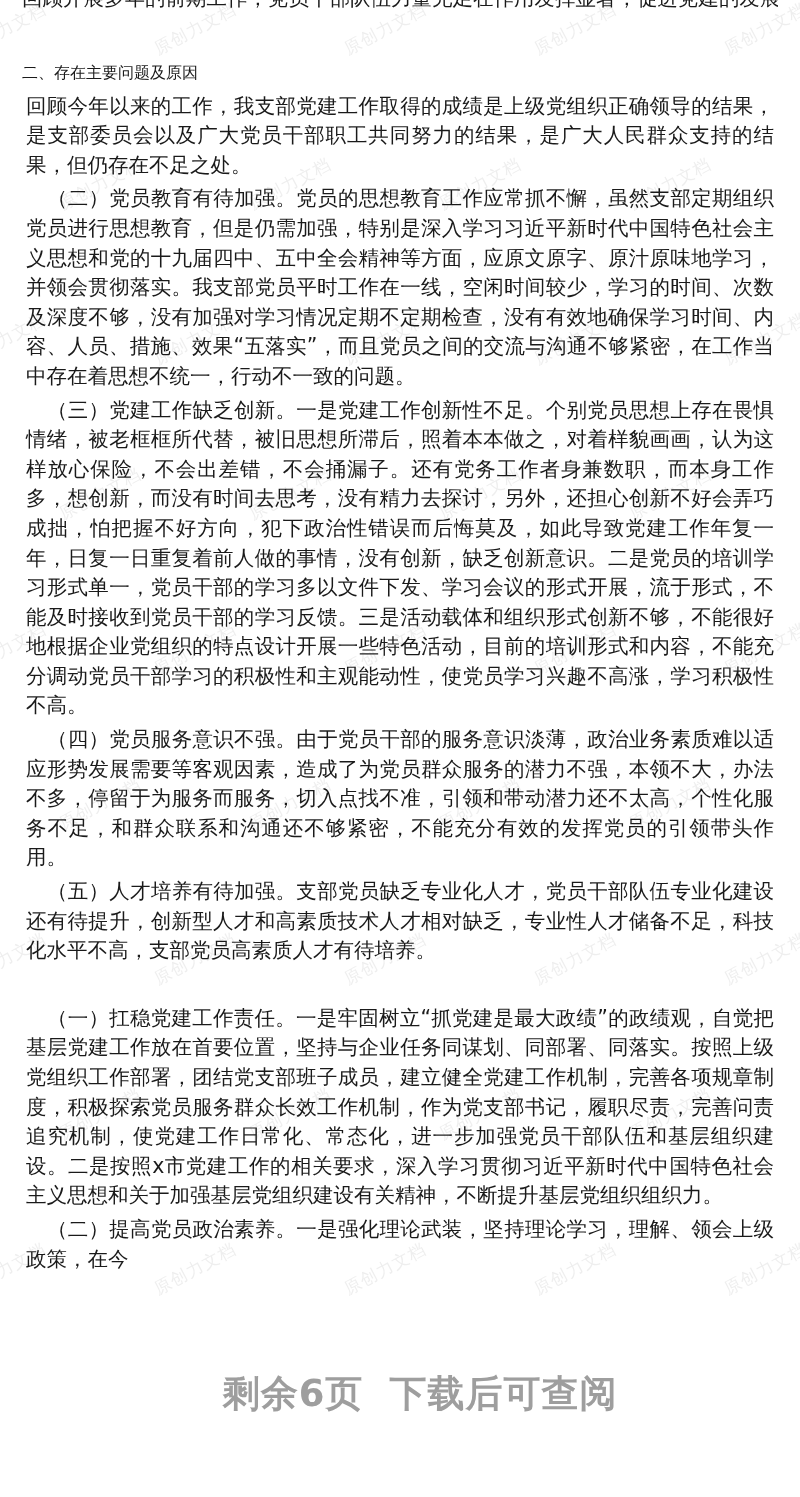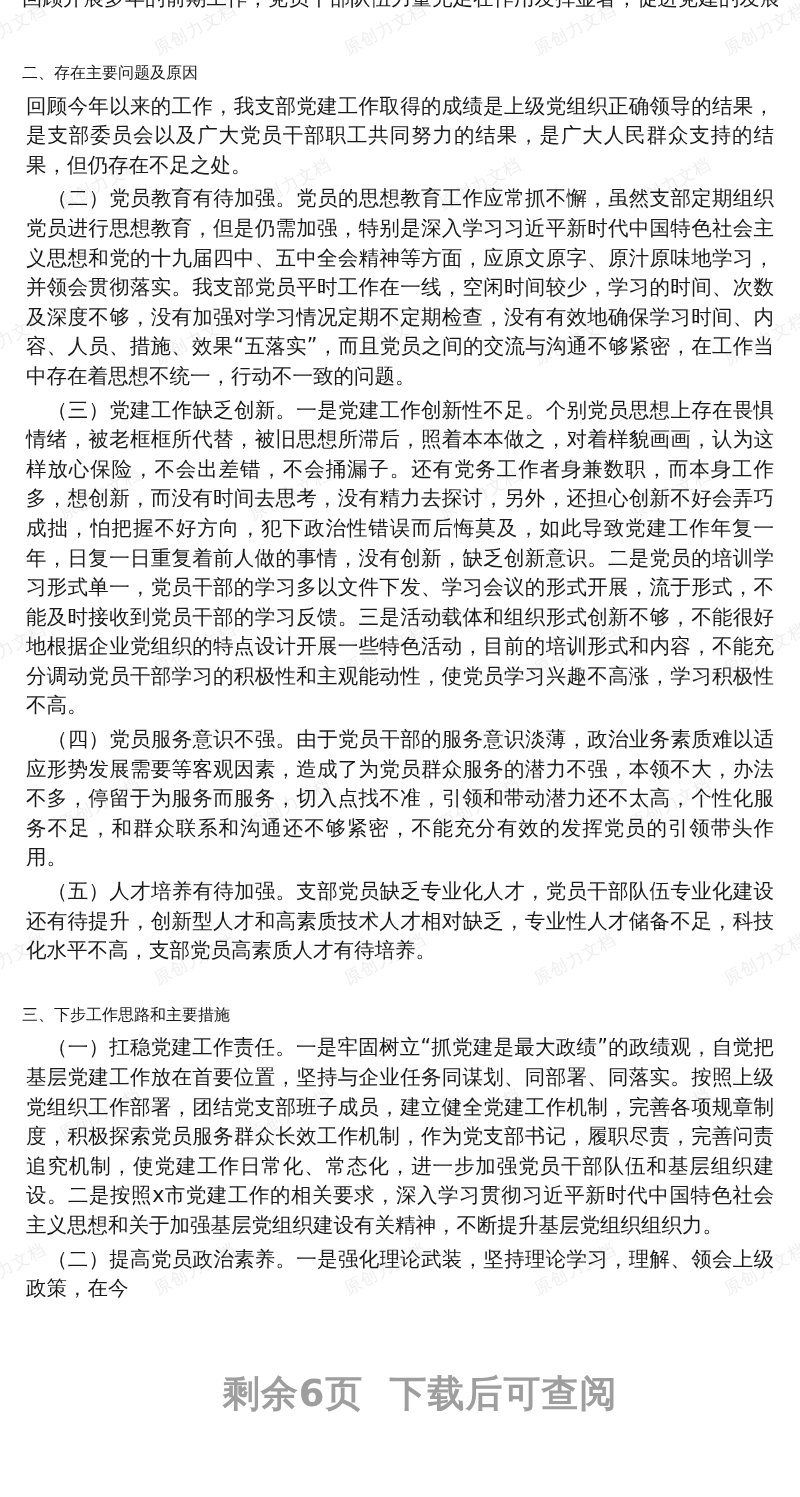--- a/index.html
+++ b/index.html
@@ -182,21 +182,20 @@
     <p class="para">回顾今年以来的工作，我支部党建工作取得的成绩是上级党组织正确领导的结果，是支部委员会以及广大党员干部职工共同努力的结果，是广大人民群众支持的结果，但仍存在不足之处。</p>
 
     <p class="para indent">（二）党员教育有待加强。党员的思想教育工作应常抓不懈，虽然支部定期组织党员进行思想教育，但是仍需加强，特别是深入学习习近平新时代中国特色社会主义思想和党的十九届四中、五中全会精神等方面，应原文原字、原汁原味地学习，并领会贯彻落实。我支部党员平时工作在一线，空闲时间较少，学习的时间、次数及深度不够，没有加强对学习情况定期不定期检查，没有有效地确保学习时间、内容、人员、措施、效果“五落实”，而且党员之间的交流与沟通不够紧密，在工作当中存在着思想不统一，行动不一致的问题。</p>
     <p class="para indent">（三）党建工作缺乏创新。一是党建工作创新性不足。个别党员思想上存在畏惧情绪，被老框框所代替，被旧思想所滞后，照着本本做之，对着样貌画画，认为这样放心保险，不会出差错，不会捅漏子。还有党务工作者身兼数职，而本身工作多，想创新，而没有时间去思考，没有精力去探讨，另外，还担心创新不好会弄巧成拙，怕把握不好方向，犯下政治性错误而后悔莫及，如此导致党建工作年复一年，日复一日重复着前人做的事情，没有创新，缺乏创新意识。二是党员的培训学习形式单一，党员干部的学习多以文件下发、学习会议的形式开展，流于形式，不能及时接收到党员干部的学习反馈。三是活动载体和组织形式创新不够，不能很好地根据企业党组织的特点设计开展一些特色活动，目前的培训形式和内容，不能充分调动党员干部学习的积极性和主观能动性，使党员学习兴趣不高涨，学习积极性不高。</p>
     <p class="para indent">（四）党员服务意识不强。由于党员干部的服务意识淡薄，政治业务素质难以适应形势发展需要等客观因素，造成了为党员群众服务的潜力不强，本领不大，办法不多，停留于为服务而服务，切入点找不准，引领和带动潜力还不太高，个性化服务不足，和群众联系和沟通还不够紧密，不能充分有效的发挥党员的引领带头作用。</p>
     <p class="para indent">（五）人才培养有待加强。支部党员缺乏专业化人才，党员干部队伍专业化建设还有待提升，创新型人才和高素质技术人才相对缺乏，专业性人才储备不足，科技化水平不高，支部党员高素质人才有待培养。</p>
 
 
     <div class="spacer-sm"></div>
 
-    <p class="heading">三、下步工作思路和主要措施</p>
 
     <p class="para indent">（一）扛稳党建工作责任。一是牢固树立“抓党建是最大政绩”的政绩观，自觉把基层党建工作放在首要位置，坚持与企业任务同谋划、同部署、同落实。按照上级党组织工作部署，团结党支部班子成员，建立健全党建工作机制，完善各项规章制度，积极探索党员服务群众长效工作机制，作为党支部书记，履职尽责，完善问责追究机制，使党建工作日常化、常态化，进一步加强党员干部队伍和基层组织建设。二是按照ⅹ市党建工作的相关要求，深入学习贯彻习近平新时代中国特色社会主义思想和关于加强基层党组织建设有关精神，不断提升基层党组织组织力。</p>
     <p class="para indent">（二）提高党员政治素养。一是强化理论武装，坚持理论学习，理解、领会上级政策，在今</p>
 
   </div>
 
   <div class="overlay-area">
     <div class="more-pages">
       <span>剩余6页</span><span class="gap"></span><span>下载后可查阅</span>
     </div>

